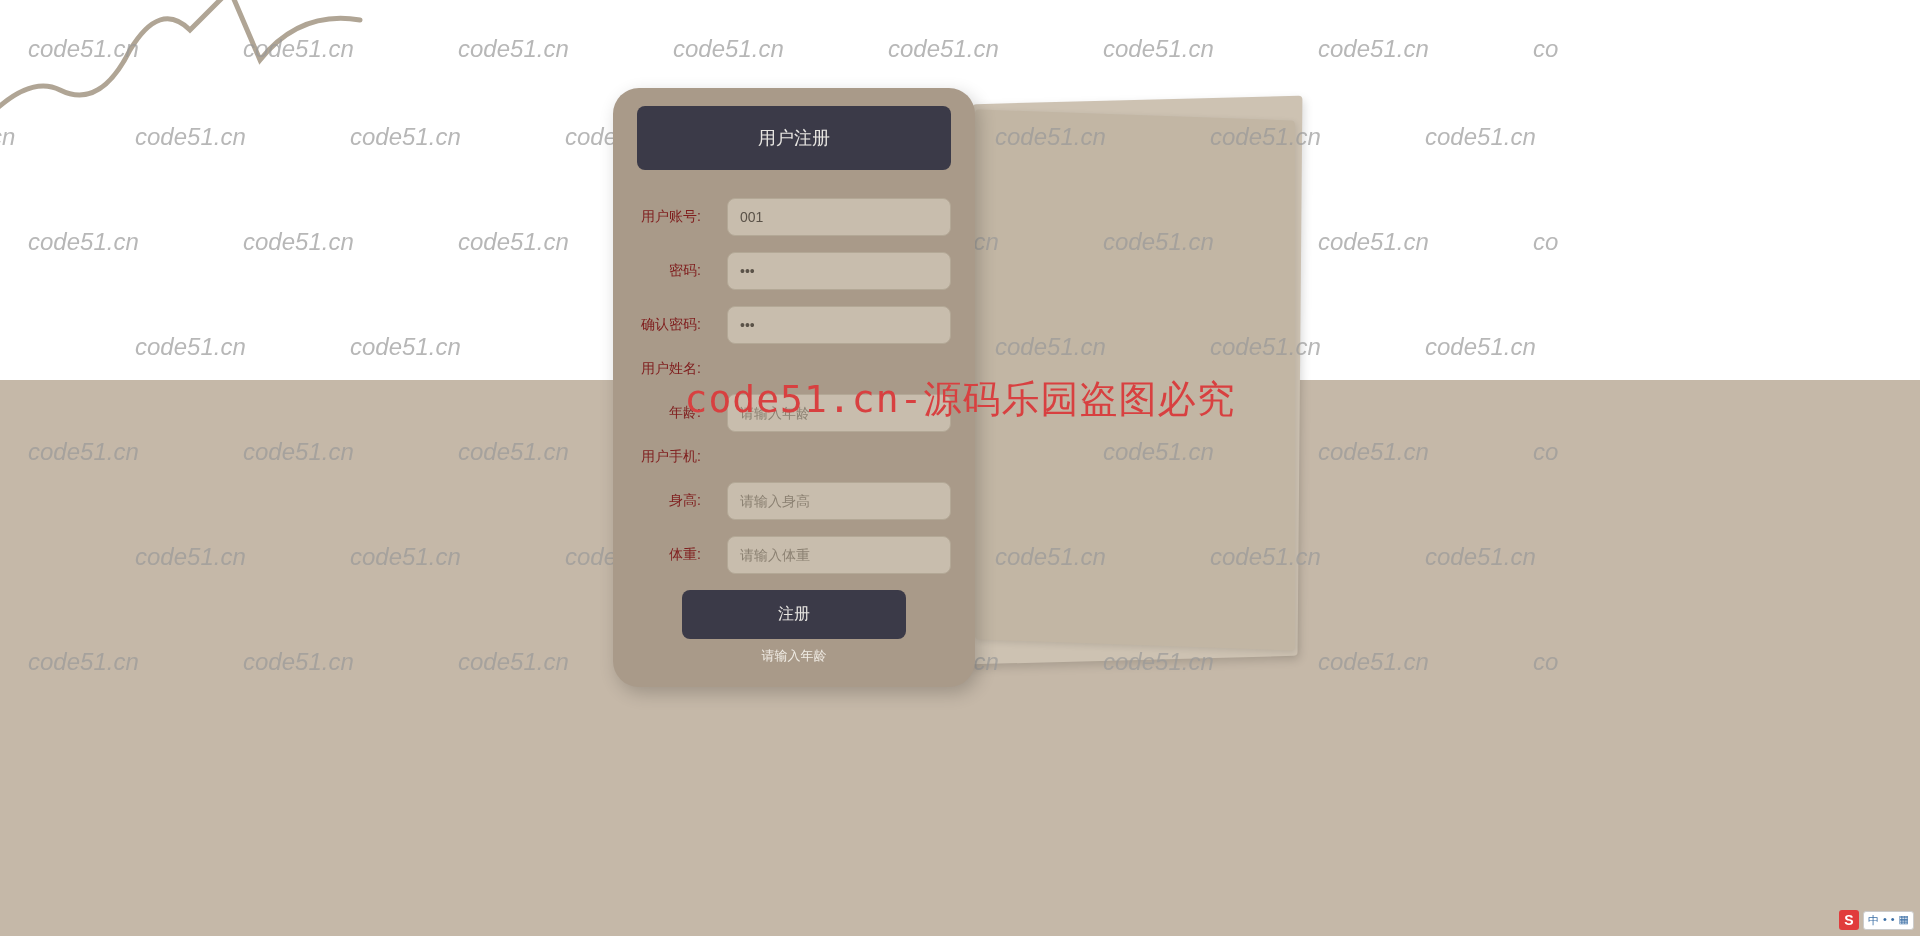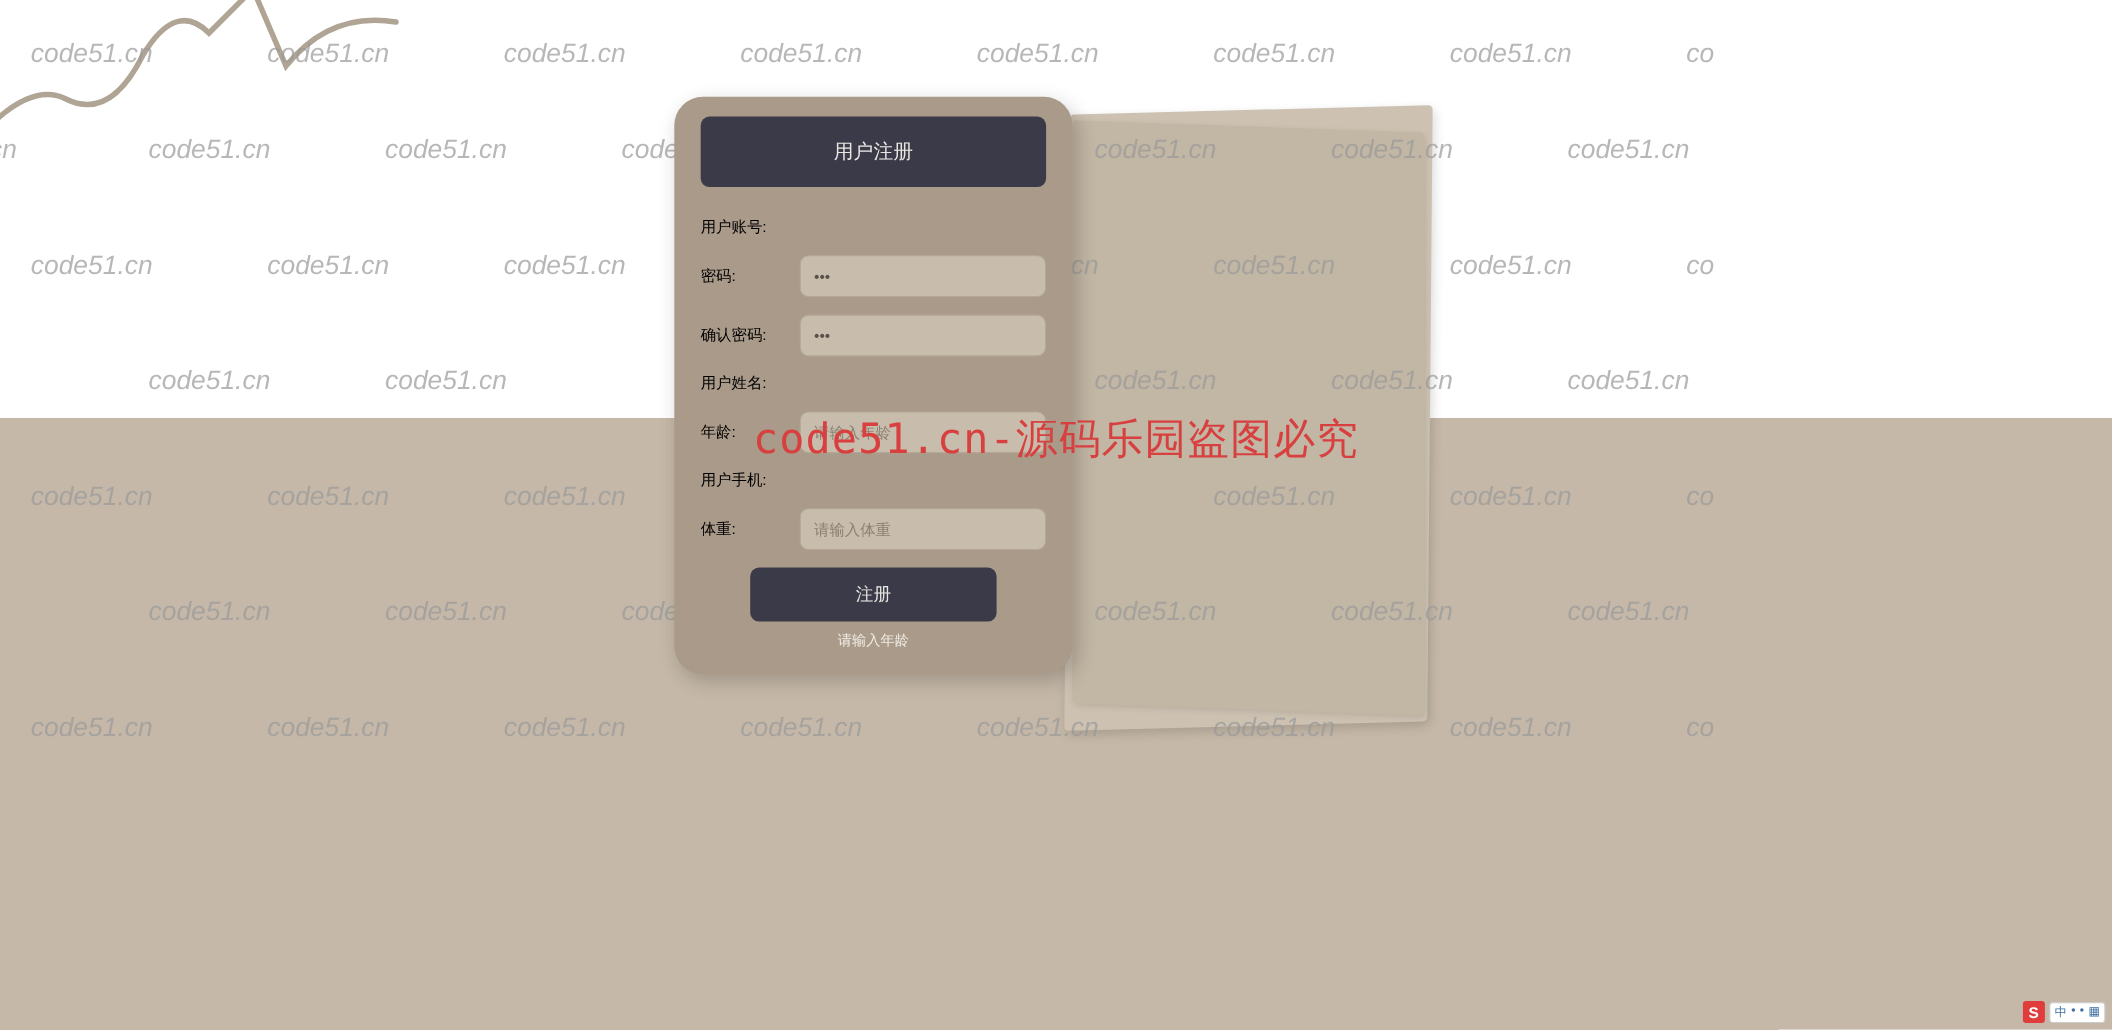--- a/index.html
+++ b/index.html
@@ -102,23 +102,23 @@
       font-size: 18px;
       margin-bottom: 28px;
     }
     .form-row {
       display: flex;
       align-items: center;
       margin-bottom: 16px;
     }
     .form-label {
       width: 90px;
-      text-align: left;
+      text-align: right;
       padding-right: 26px;
-      color: #000000;
+      color: #7f1d1d;
       font-size: 14px;
     }
     .form-input {
       flex: 1;
       height: 38px;
       background: #c8bdad;
       border: 1px solid #b3a896;
       border-radius: 8px;
       padding: 0 12px;
       font-size: 14px;
@@ -193,20 +193,21 @@
 </svg>
 
 <div class="paper-fold"></div>
 <div class="paper-fold2"></div>
 
 <div class="form-panel">
   <div class="form-header">用户注册</div>
 
   <div class="form-row">
     <div class="form-label">用户账号:</div>
+    <input class="form-input" type="text" value="001" style="">
   </div>
 
   <div class="form-row">
     <div class="form-label">密码:</div>
     <input class="form-input" type="text" value="•••" style="">
   </div>
 
   <div class="form-row">
     <div class="form-label">确认密码:</div>
     <input class="form-input" type="text" value="•••" style="">
@@ -218,20 +219,24 @@
 
   <div class="form-row">
     <div class="form-label">年龄:</div>
     <input class="form-input" type="text" placeholder="请输入年龄" style="">
   </div>
 
   <div class="form-row">
     <div class="form-label">用户手机:</div>
   </div>
 
+  <div class="form-row">
+    <div class="form-label">身高:</div>
+    <input class="form-input" type="text" placeholder="请输入身高" style="">
+  </div>
 
   <div class="form-row">
     <div class="form-label">体重:</div>
     <input class="form-input" type="text" placeholder="请输入体重" style="">
   </div>
 
   <button class="submit-btn">注册</button>
   <a class="login-link">请输入年龄</a>
 </div>
 

